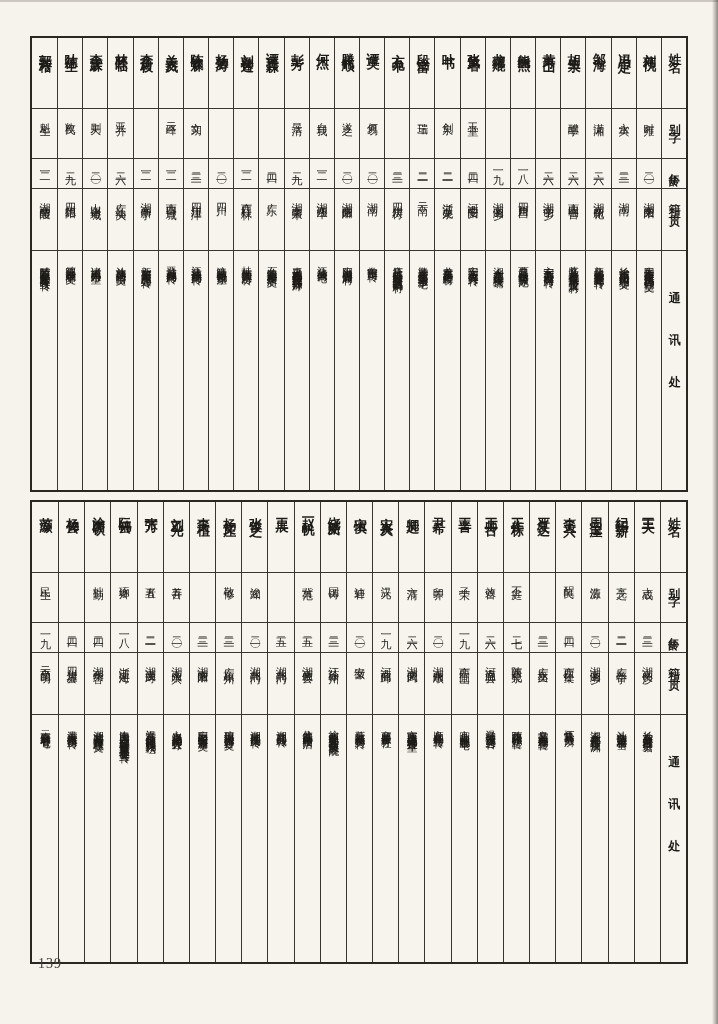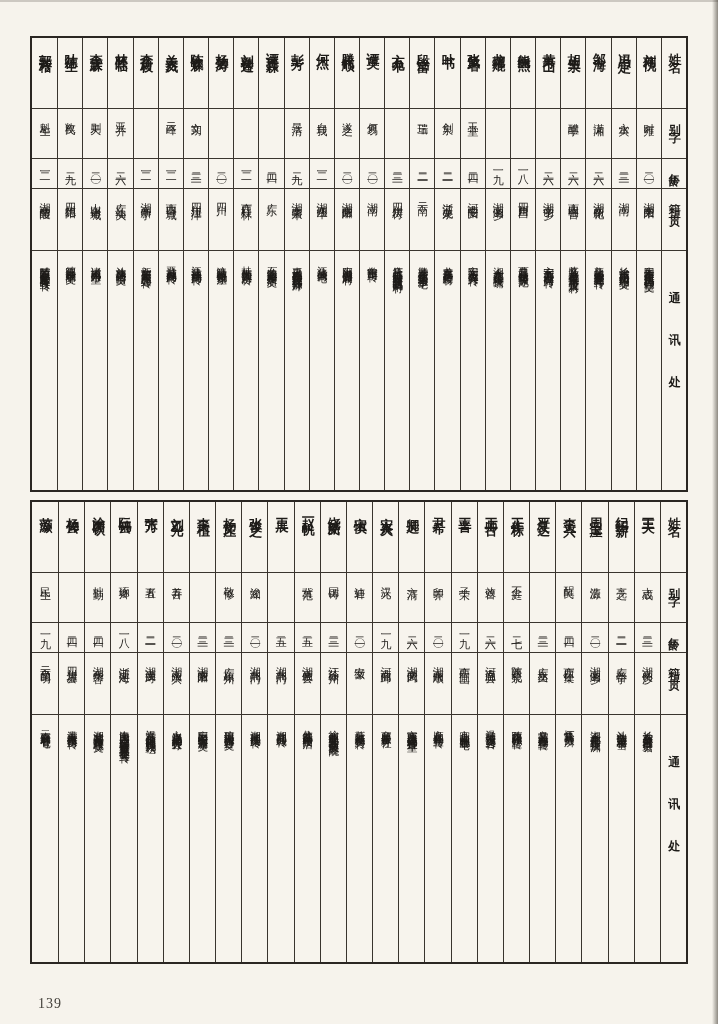--- a/index.html
+++ b/index.html
@@ -43,21 +43,21 @@
   .rtable.bottom .cell.address .vtext { height:234px; }
   .cell.hdr .vtext          { font-weight:700; }
   .cell.hdr.name .vtext     { font-size:13px; letter-spacing:7px; height:auto; }
   .cell.hdr.zi .vtext       { font-size:12px; letter-spacing:7px; }
   .cell.hdr.age .vtext      { font-size:11px; letter-spacing:2px; }
   .cell.hdr.native .vtext   { font-size:12px; letter-spacing:12px; height:auto; }
   .cell.hdr.address         { padding-top:30px; }
   .cell.hdr.address .vtext  { font-size:12px; letter-spacing:42px; height:auto; }
   .pageno {
     position:absolute; left:38px; top:956px;
-    font-size:14px; color:#43403a; letter-spacing:1px;margin-top:40px;
+    font-size:14px; color:#43403a; letter-spacing:1px;
   }
 </style>
 </head>
 <body>
 
 <div class="page">
   <div class="scan-edge-top"></div>
   <div class="tables">
     <div id="table-top" class="rtable top">
         <div class="cell name">

